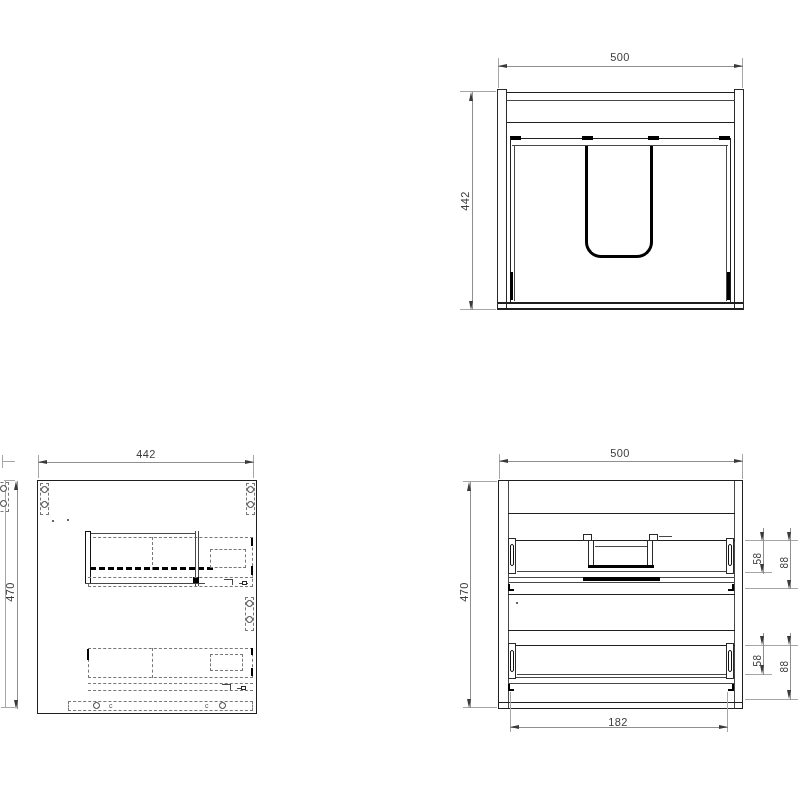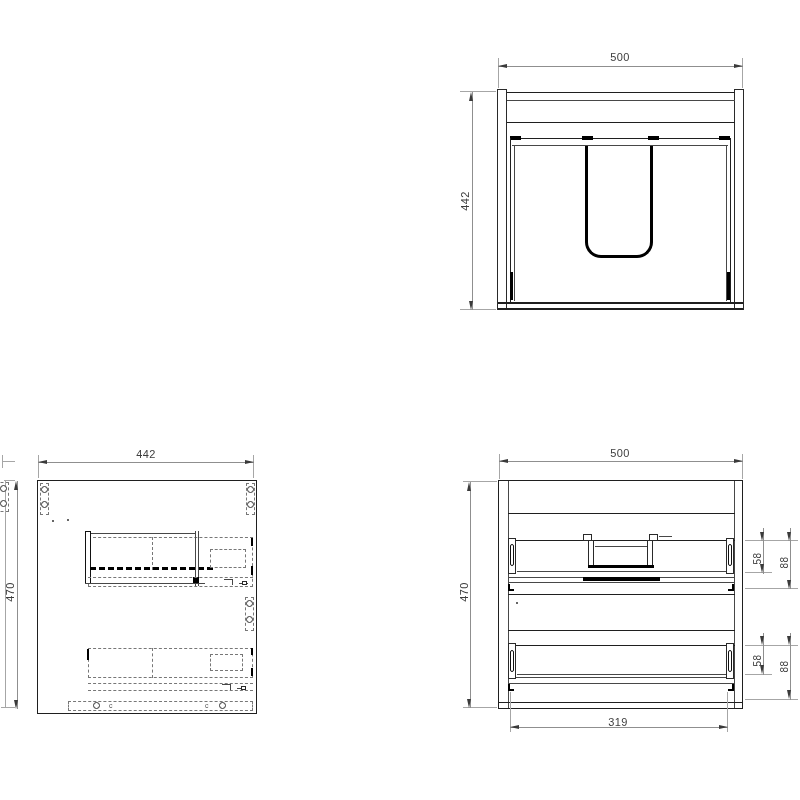--- a/index.html
+++ b/index.html
@@ -244,16 +244,16 @@
     <div class="dim" style="left:790px;top:633px;width:1px;height:67px;"></div>
     <div class="arr-d" style="left:787px;top:636px;"></div>
     <div class="arr-d" style="left:787px;top:690px;"></div>
     <div class="lbls" style="left:771px;top:661px;width:26px;">88</div>
 
     <div class="ext" style="left:510px;top:692px;width:1px;height:40px;"></div>
     <div class="ext" style="left:727px;top:692px;width:1px;height:40px;"></div>
     <div class="dim" style="left:510px;top:727px;width:218px;height:1px;"></div>
     <div class="arr-l" style="left:510px;top:725px;"></div>
     <div class="arr-r" style="left:719px;top:725px;"></div>
-    <div class="lbl" style="left:597px;top:716px;width:42px;">319</div>
+    <div class="lbl" style="left:597px;top:716px;width:42px;">182</div>
   </div>
 
 </div>
 
 </body></html>

